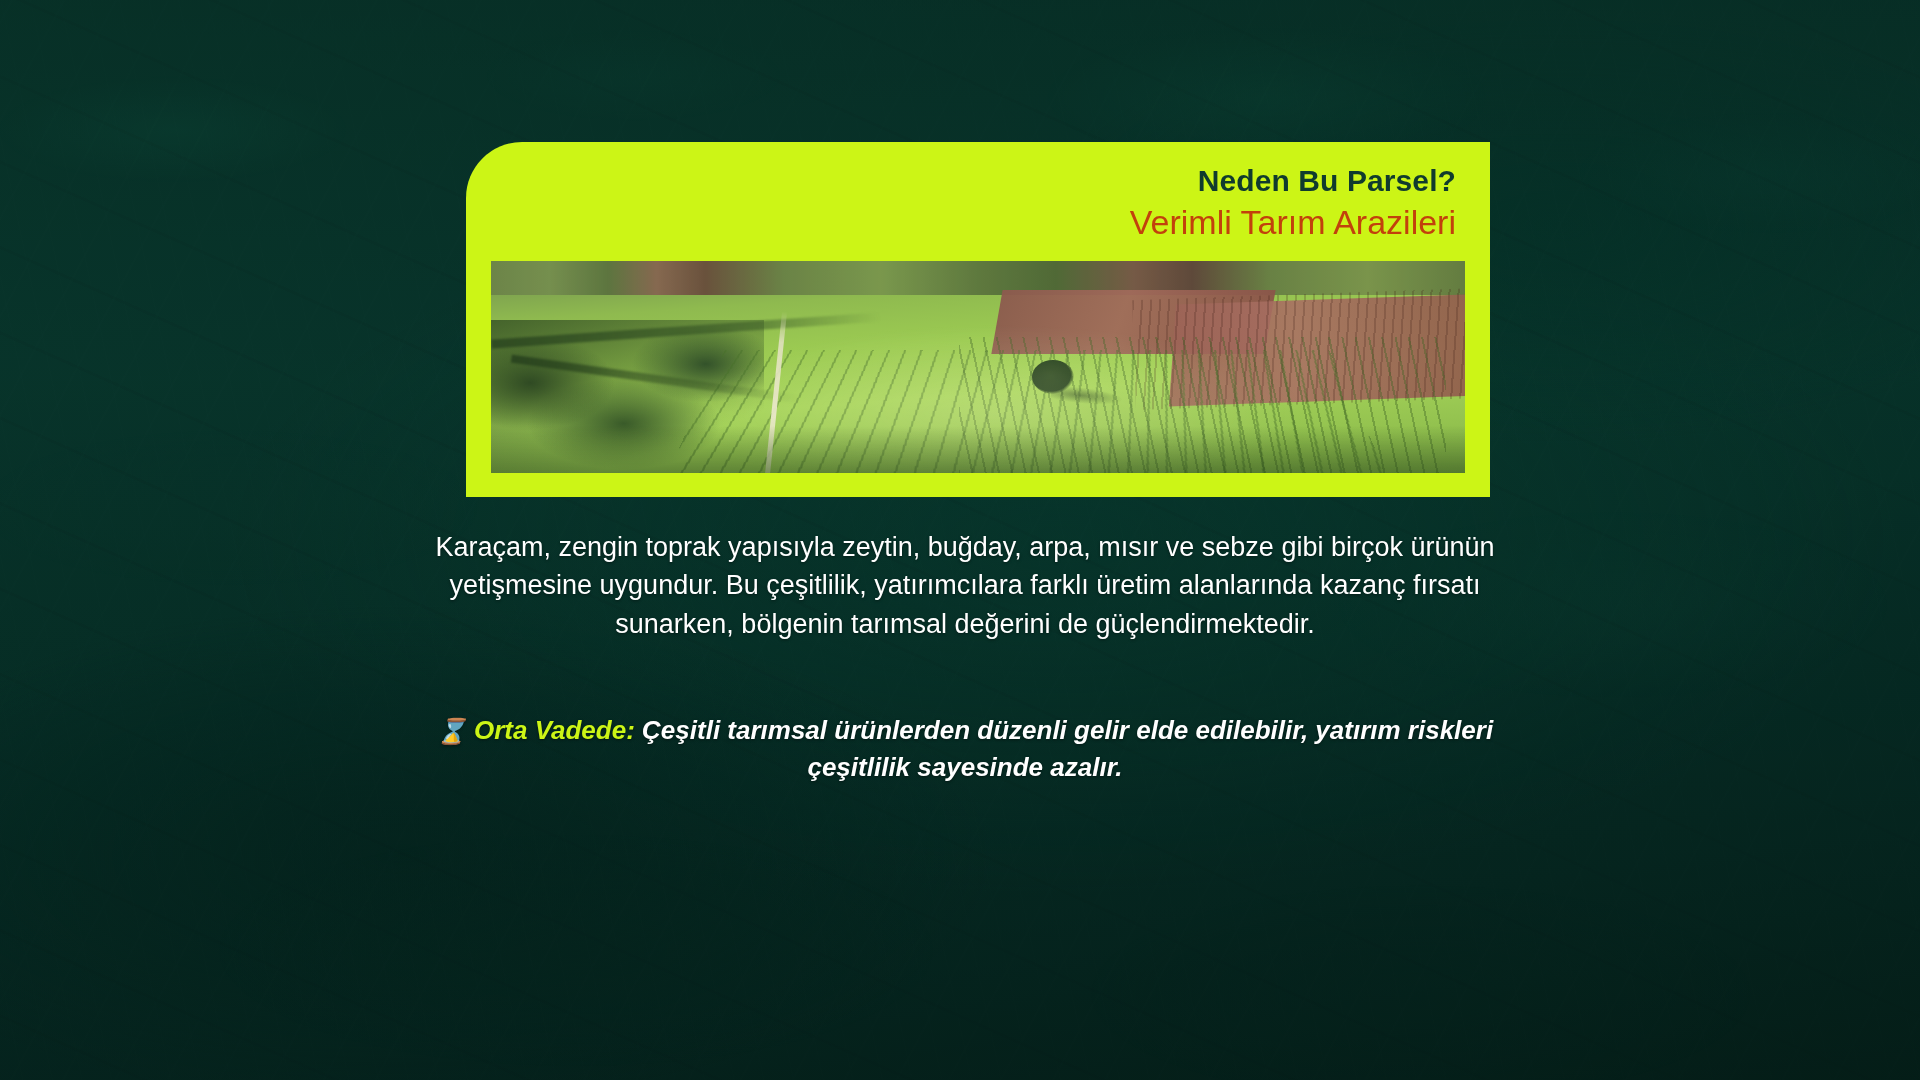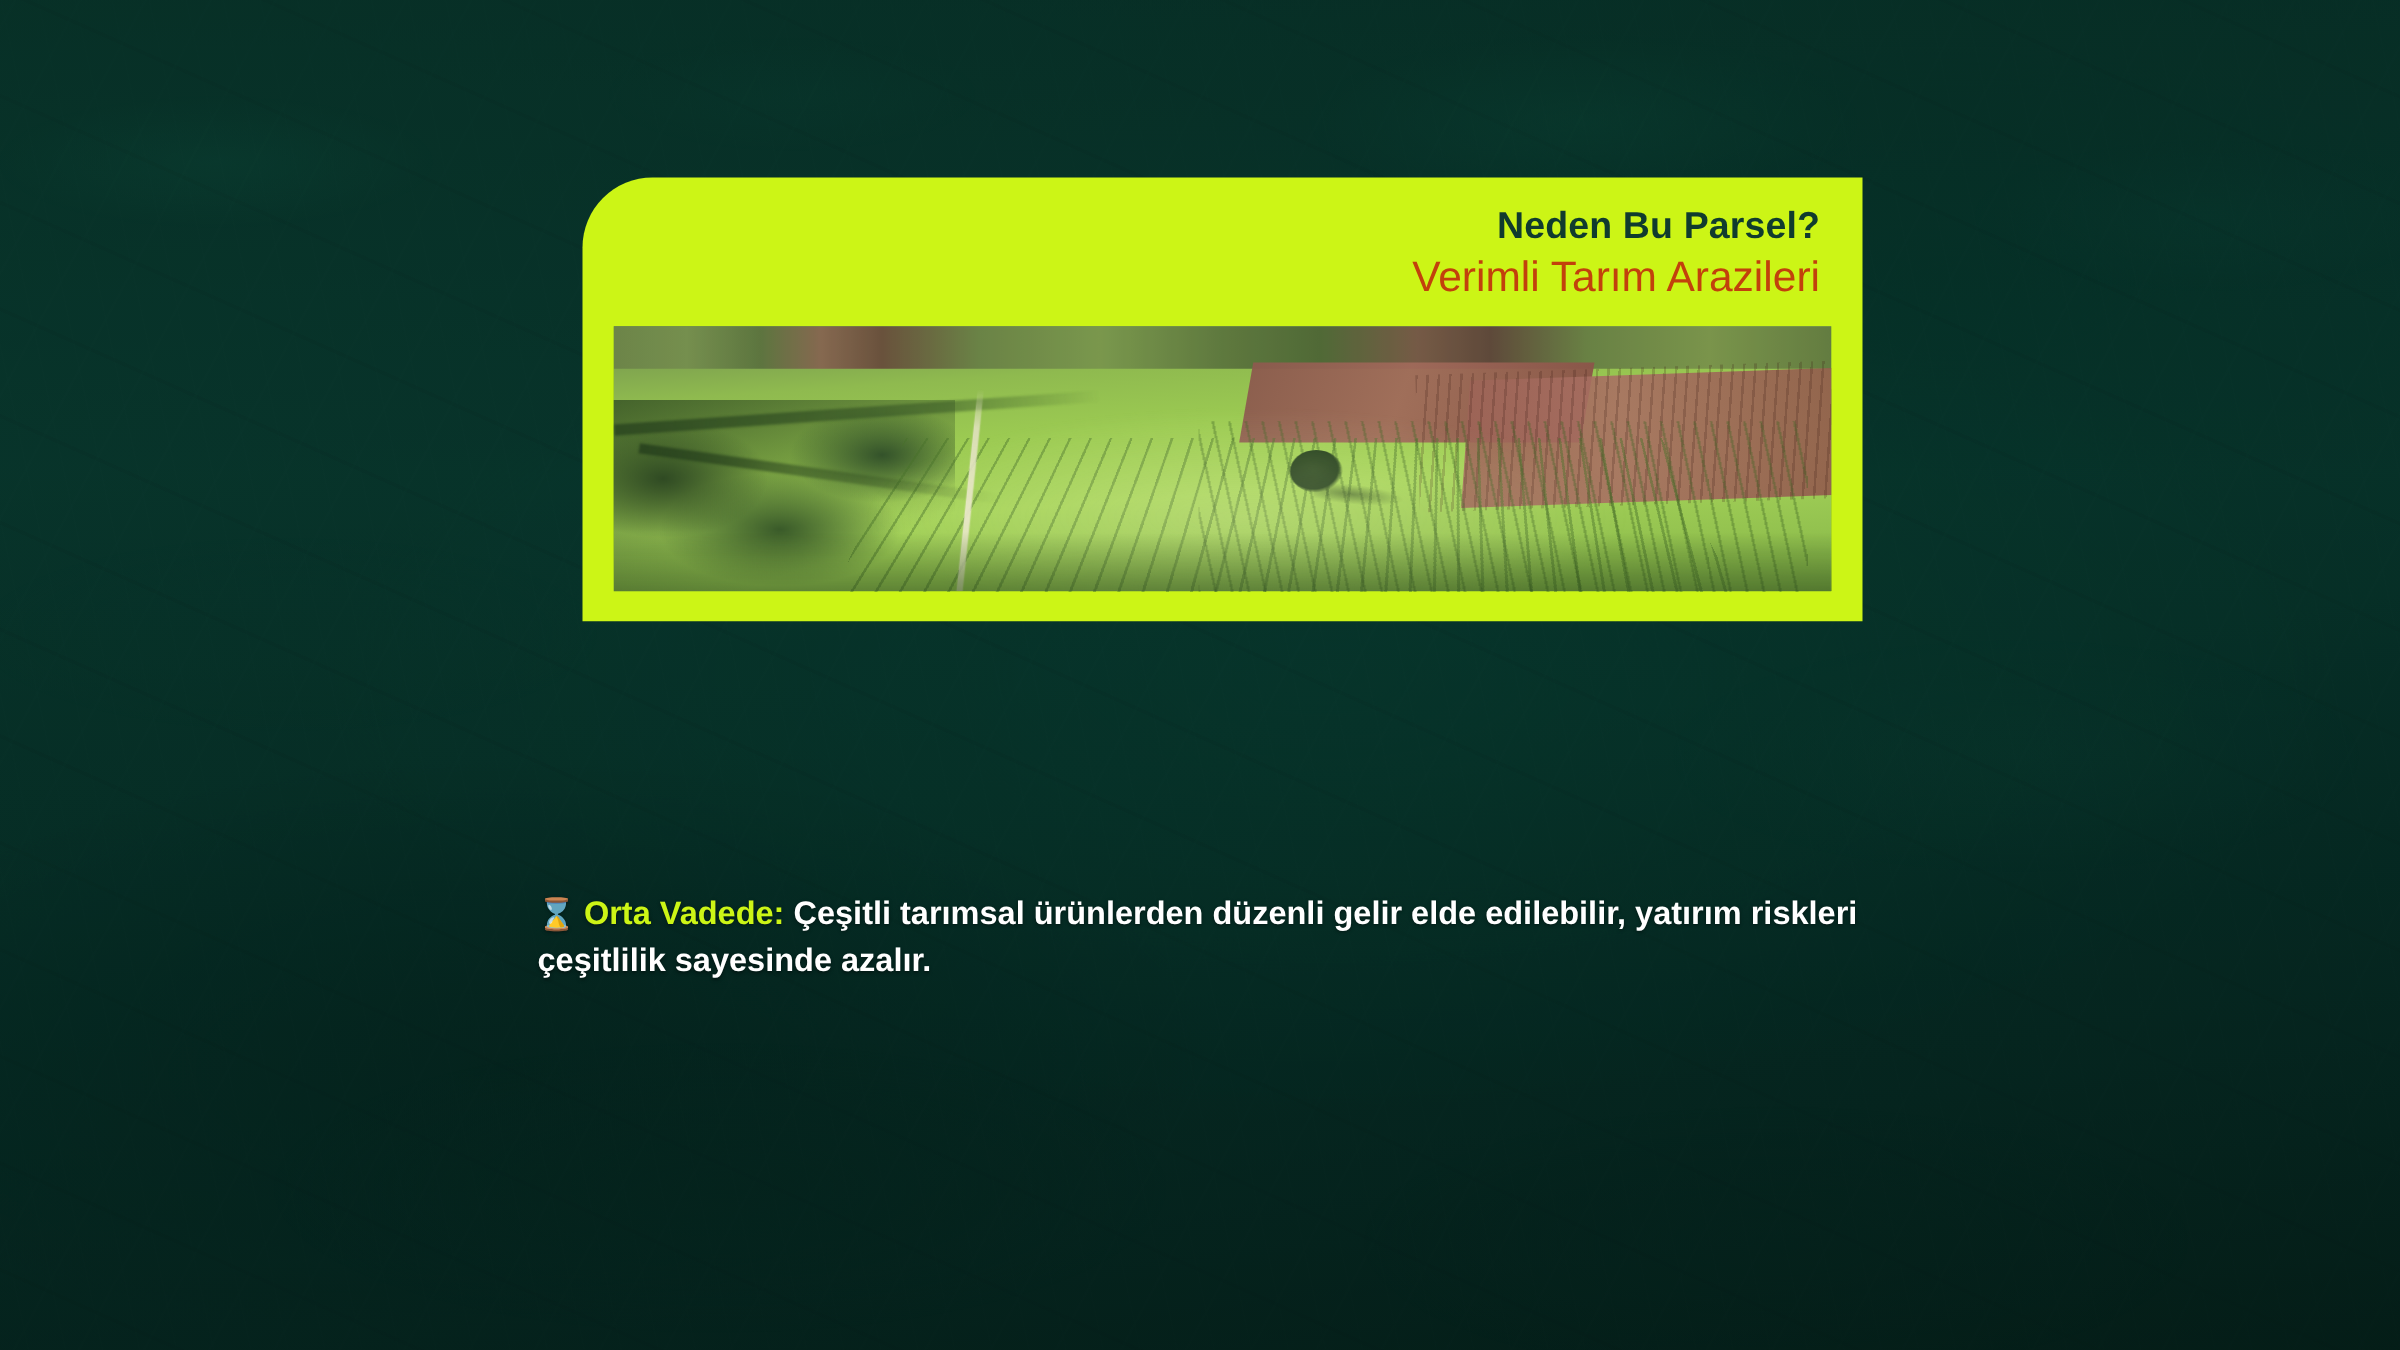--- a/index.html
+++ b/index.html
@@ -243,26 +243,28 @@
     text-shadow: 0 1px 3px rgba(0,0,0,0.45);
   }
 
   .bullets {
     position: absolute;
     left: 430px;
     top: 712px;
     width: 1070px;
   }
   .bullet {
+    text-align: center;
     color: #ffffff;
     font-size: 26px;
     line-height: 1.4;
     font-weight: 600;
     text-shadow: 0 1px 3px rgba(0,0,0,0.45);
     margin-bottom: 44px;
+    font-style: italic;
   }
   .bullet-icon {
     font-size: 25px;
     margin-right: 6px;
     vertical-align: -1px;
   }
   .bullet-label {
     color: #ccf516;
     font-weight: 700;
   }
@@ -303,20 +305,21 @@
         <div class="ph-hedge1"></div>
         <div class="ph-hedge2"></div>
         <div class="ph-road"></div>
         <div class="ph-tree-shadow"></div>
         <div class="ph-tree"></div>
         <div class="ph-sun"></div>
         <div class="ph-bottom-dark"></div>
       </div>
     </div>
 
+    <div class="body-copy">Karaçam, zengin toprak yapısıyla zeytin, buğday, arpa, mısır ve sebze gibi birçok ürünün yetişmesine uygundur. Bu çeşitlilik, yatırımcılara farklı üretim alanlarında kazanç fırsatı sunarken, bölgenin tarımsal değerini de güçlendirmektedir.</div>
 
     <div class="bullets">
       <div class="bullet">
         <span class="bullet-icon">⌛</span><span class="bullet-label">Orta Vadede:</span> <span class="bullet-text">Çeşitli tarımsal ürünlerden düzenli gelir elde edilebilir, yatırım riskleri çeşitlilik sayesinde azalır.</span>
       </div>
     </div>
 
   </div>
 </div>
 

